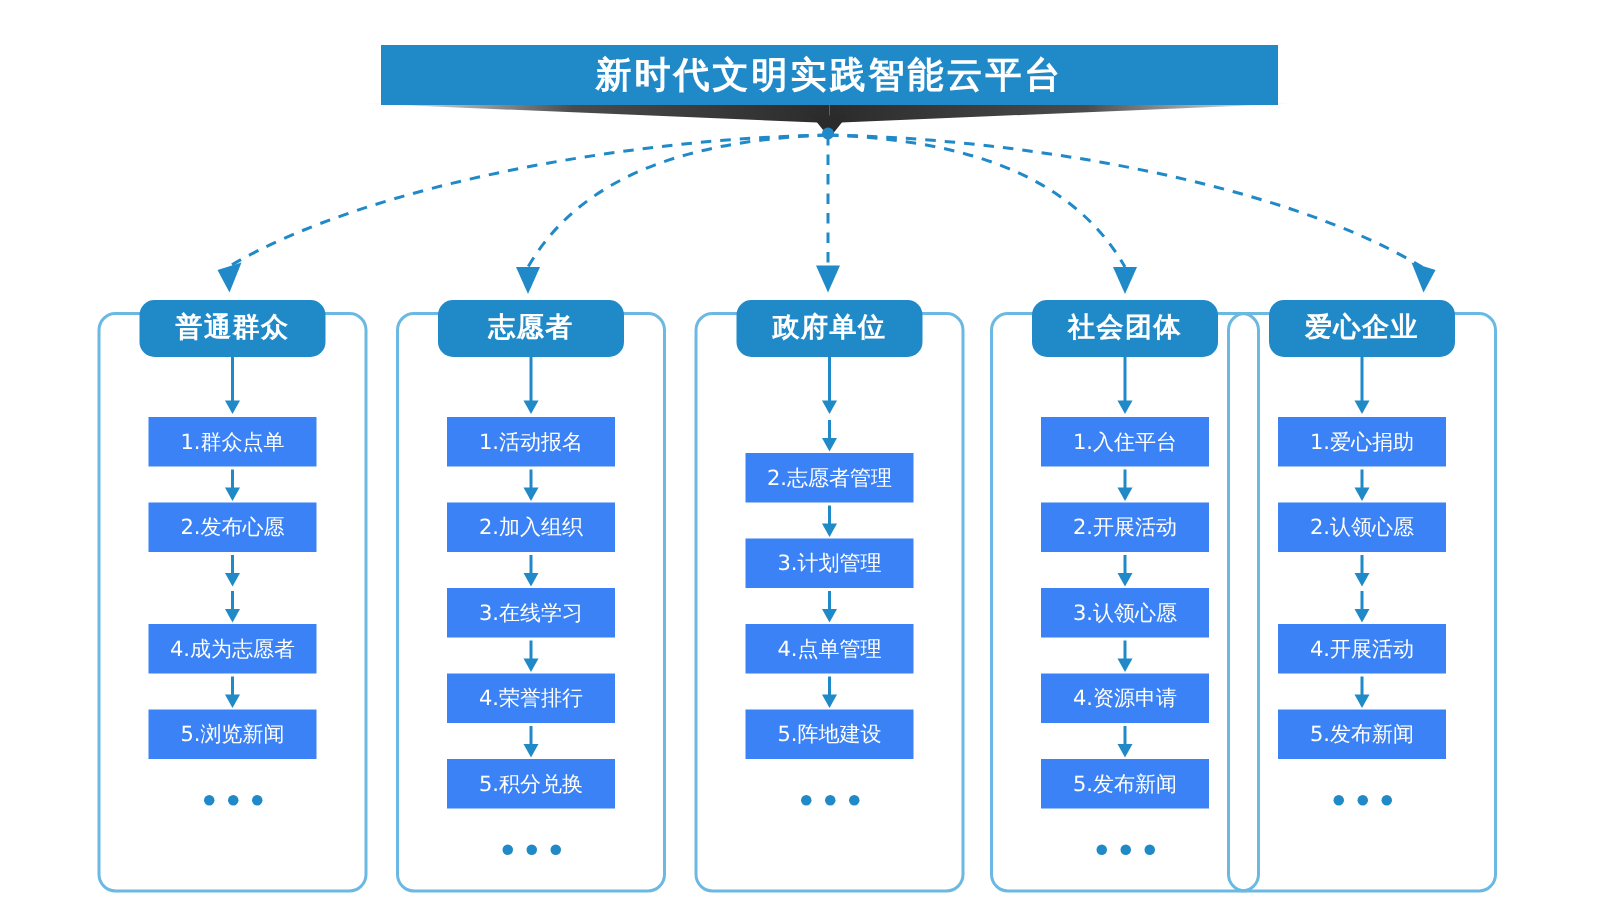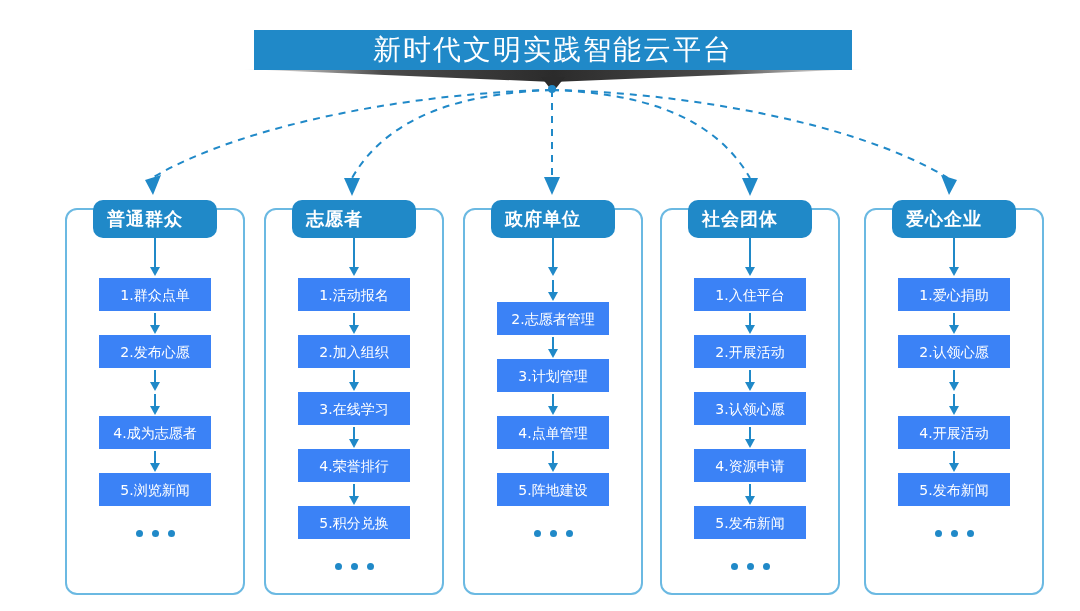--- a/index.html
+++ b/index.html
@@ -36,22 +36,22 @@
     height: 40px;
     background: #2089C8;
     display: flex;
     align-items: center;
     justify-content: center;
     box-sizing: border-box;
     z-index: 3;
   }
   .title-text {
     color: #ffffff;
-    font-size: 28px;
-    font-weight: normal;
+    font-size: 24px;
+    font-weight: bold;
     letter-spacing: 2px;
     line-height: 1;
     white-space: nowrap;
   }
   .ribbon-shadow {
     position: absolute;
     left: -12px;
     top: 38px;
     width: 622px;
     height: 28px;
@@ -100,21 +100,21 @@
     left: 50%;
     top: 0;
     transform: translateX(-50%);
     min-width: 124px;
     padding: 0 14px;
     height: 38px;
     background: #2089C8;
     border-radius: 10px;
     display: flex;
     align-items: center;
-    justify-content: flex-start;
+    justify-content: center;
     z-index: 5;
     box-sizing: border-box;
   }
   .column-head-label {
     color: #ffffff;
     font-size: 18px;
     font-weight: bold;
     letter-spacing: 1px;
     white-space: nowrap;
     line-height: 1;
@@ -411,21 +411,21 @@
             <span class="item-label">5.发布新闻</span>
           </div>
         <div class="ellipsis">
             <span></span>
             <span></span>
             <span></span>
           </div>
       </div>
     </div>
 
-    <div class="column" style="left:864px;border-radius:31px;">
+    <div class="column" style="left:818px;border-radius:31px;">
       <div class="column-frame"></div>
       <div class="head-stem"></div>
       <div class="column-head">
         <span class="column-head-label">爱心企业</span>
       </div>
       <div class="items">
         <div class="item-box">
             <span class="item-label">1.爱心捐助</span>
           </div>
         <div class="item-arrow">

